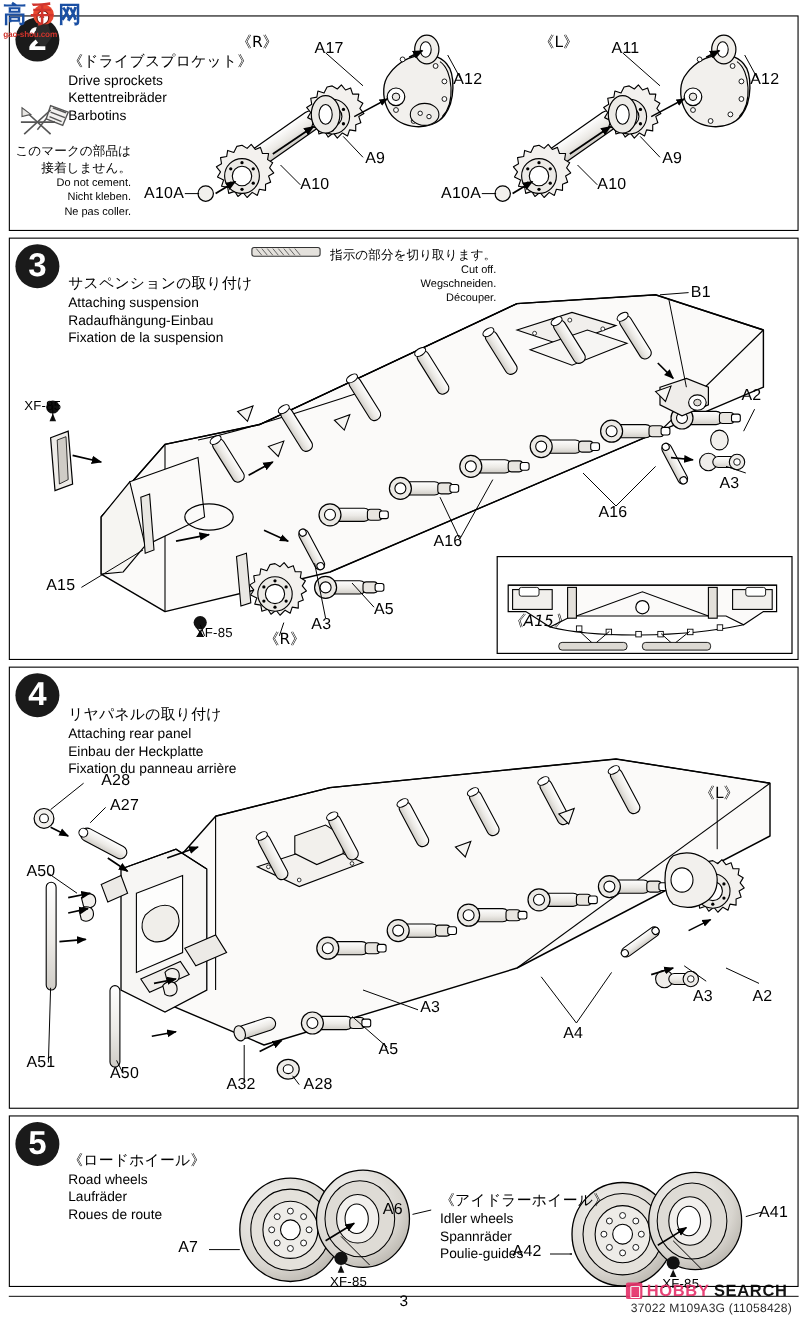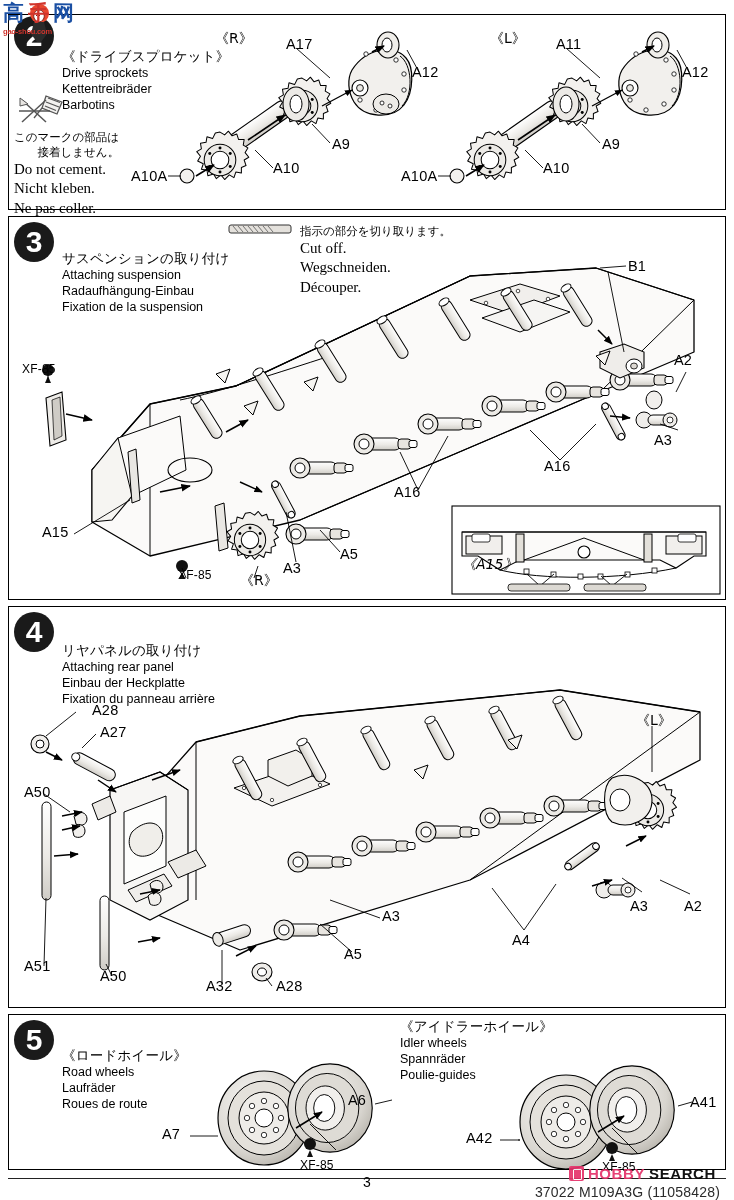--- a/index.html
+++ b/index.html
@@ -30,26 +30,26 @@
   #badge-5{left:14px;top:1020px;}
 
   
   .titleblock{position:absolute;line-height:1.28;}
   .t-jp{font-size:13.5px;font-family:"DejaVu Sans",sans-serif;letter-spacing:.2px;margin-top:26px;}
   .t-en,.t-de,.t-fr{font-size:12.5px;font-family:"Liberation Sans",sans-serif;}
   #title-2{left:62px;top:22px;}
   #title-3{left:62px;top:224px;}
   #title-4{left:62px;top:616px;}
   #title-5a{left:62px;top:1021px;}
-  #title-5b{left:400px;top:992px;}
+  #title-5b{left:400px;top:1057px;}
 
   
   .note{position:absolute;line-height:1.3;}
   .note .n-jp{font-size:11.5px;font-family:"DejaVu Sans",sans-serif;text-align:right;}
-  .note .n-la{font-size:15px;font-family:Liberation Serif, serif;}
+  .note .n-la{font-size:10px;font-family:Liberation Sans, sans-serif;text-align:right;}
   #note-nocement{left:14px;top:130px;}
   #note-cutoff{left:300px;top:224px;}
   .star-list{position:absolute;line-height:1.32;font-size:11.5px;}
   .star-list div{white-space:nowrap;}
   .star-list .s-jp{font-family:"DejaVu Sans",sans-serif;}
   .star-list .s-la{font-family:"Liberation Sans",sans-serif;}
   #stars-road{left:62px;top:1086px;}
   #stars-idler{left:400px;top:1086px;}
 
   
@@ -57,21 +57,21 @@
        white-space:nowrap;letter-spacing:.2px;text-align:right;}
   .lbl-sm{font-size:12px;}
   .side{position:absolute;font-size:14px;font-family:"DejaVu Sans",sans-serif;white-space:nowrap;}
 
   
   .art{position:absolute;left:0;top:0;width:734px;height:1200px;pointer-events:none;}
 
   
   #page-number{position:absolute;left:0;right:0;top:1174px;text-align:center;
     font-size:14px;font-family:"Liberation Sans",sans-serif;}
-  #footer-code{position:absolute;right:14px;top:1184px;font-size:14px;
+  #footer-code{position:absolute;right:14px;top:1184px;font-size:11px;
     font-family:"Liberation Sans",sans-serif;color:#2b2b2b;letter-spacing:.2px;}
   #footer-rule{position:absolute;left:8px;top:1178px;width:718px;height:1px;background:#222;}
 
   
   #wm-gaoshou{position:absolute;left:2px;top:2px;width:74px;height:42px;}
   #wm-gaoshou .cjk{position:absolute;top:1px;font-size:21px;font-weight:bold;
      color:#1a4fa3;font-family:"DejaVu Sans",sans-serif;line-height:1;}
   #wm-gaoshou .c1{left:1px;} #wm-gaoshou .c2{left:26px;color:#d0342c;} #wm-gaoshou .c3{left:51px;}
   #wm-gaoshou .dot{position:absolute;left:28px;top:2px;width:19px;height:19px;
      border-radius:50%;background:#e8472f;}

